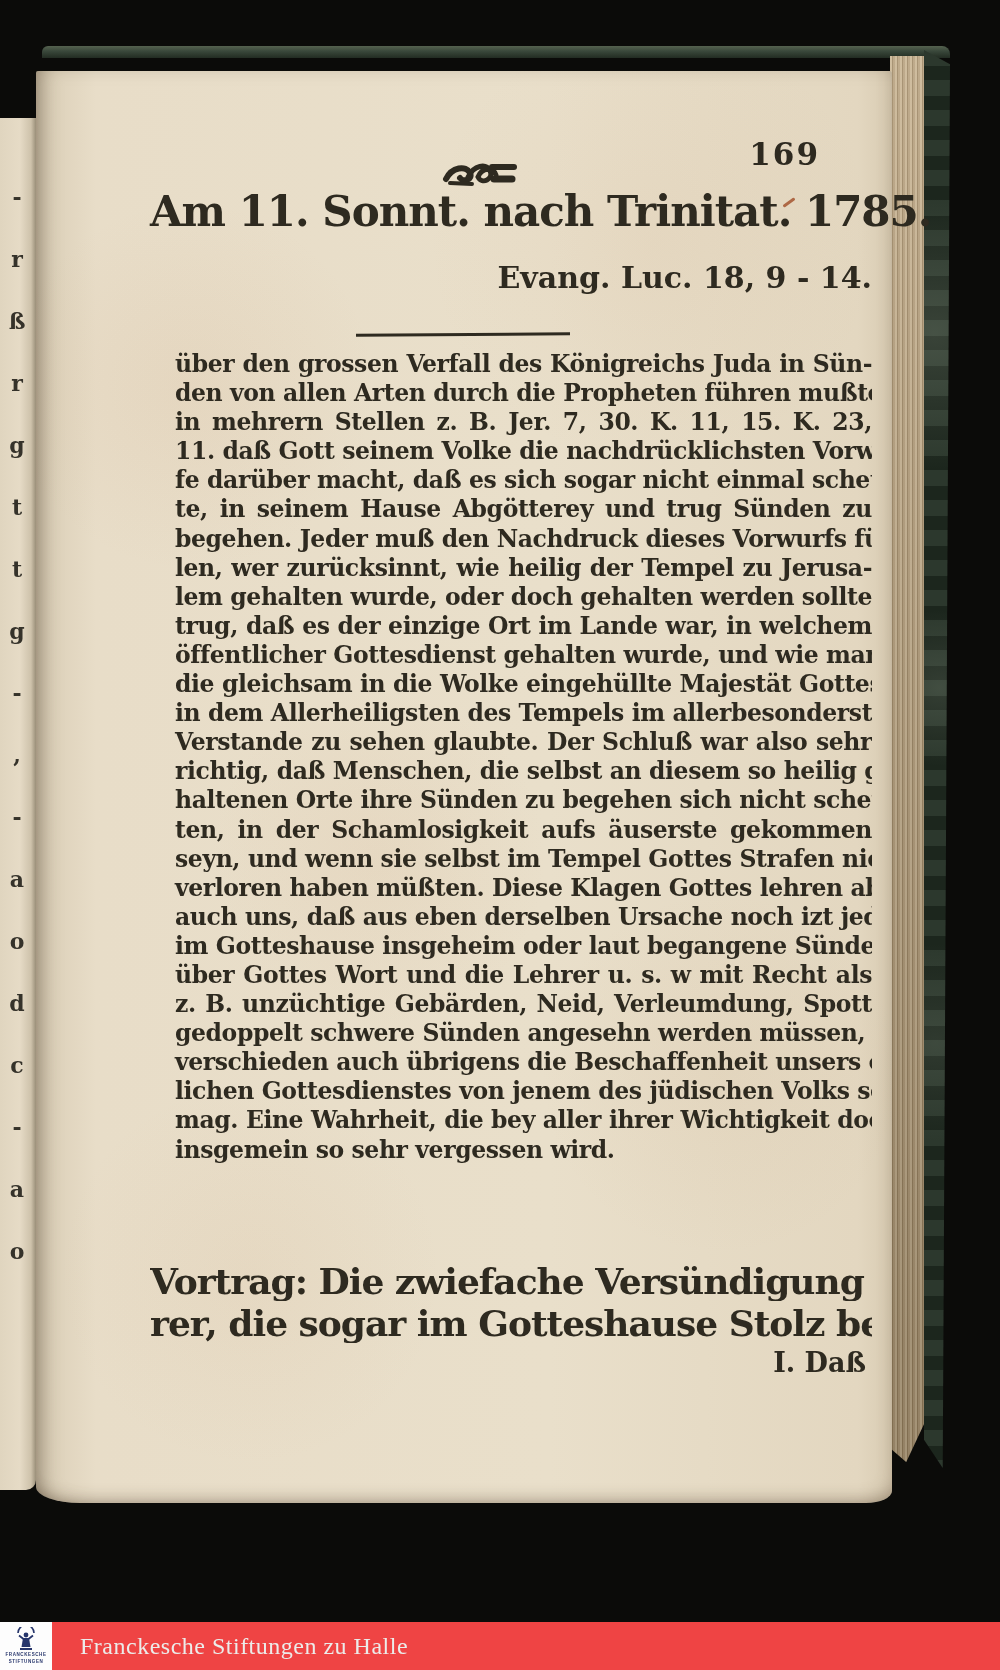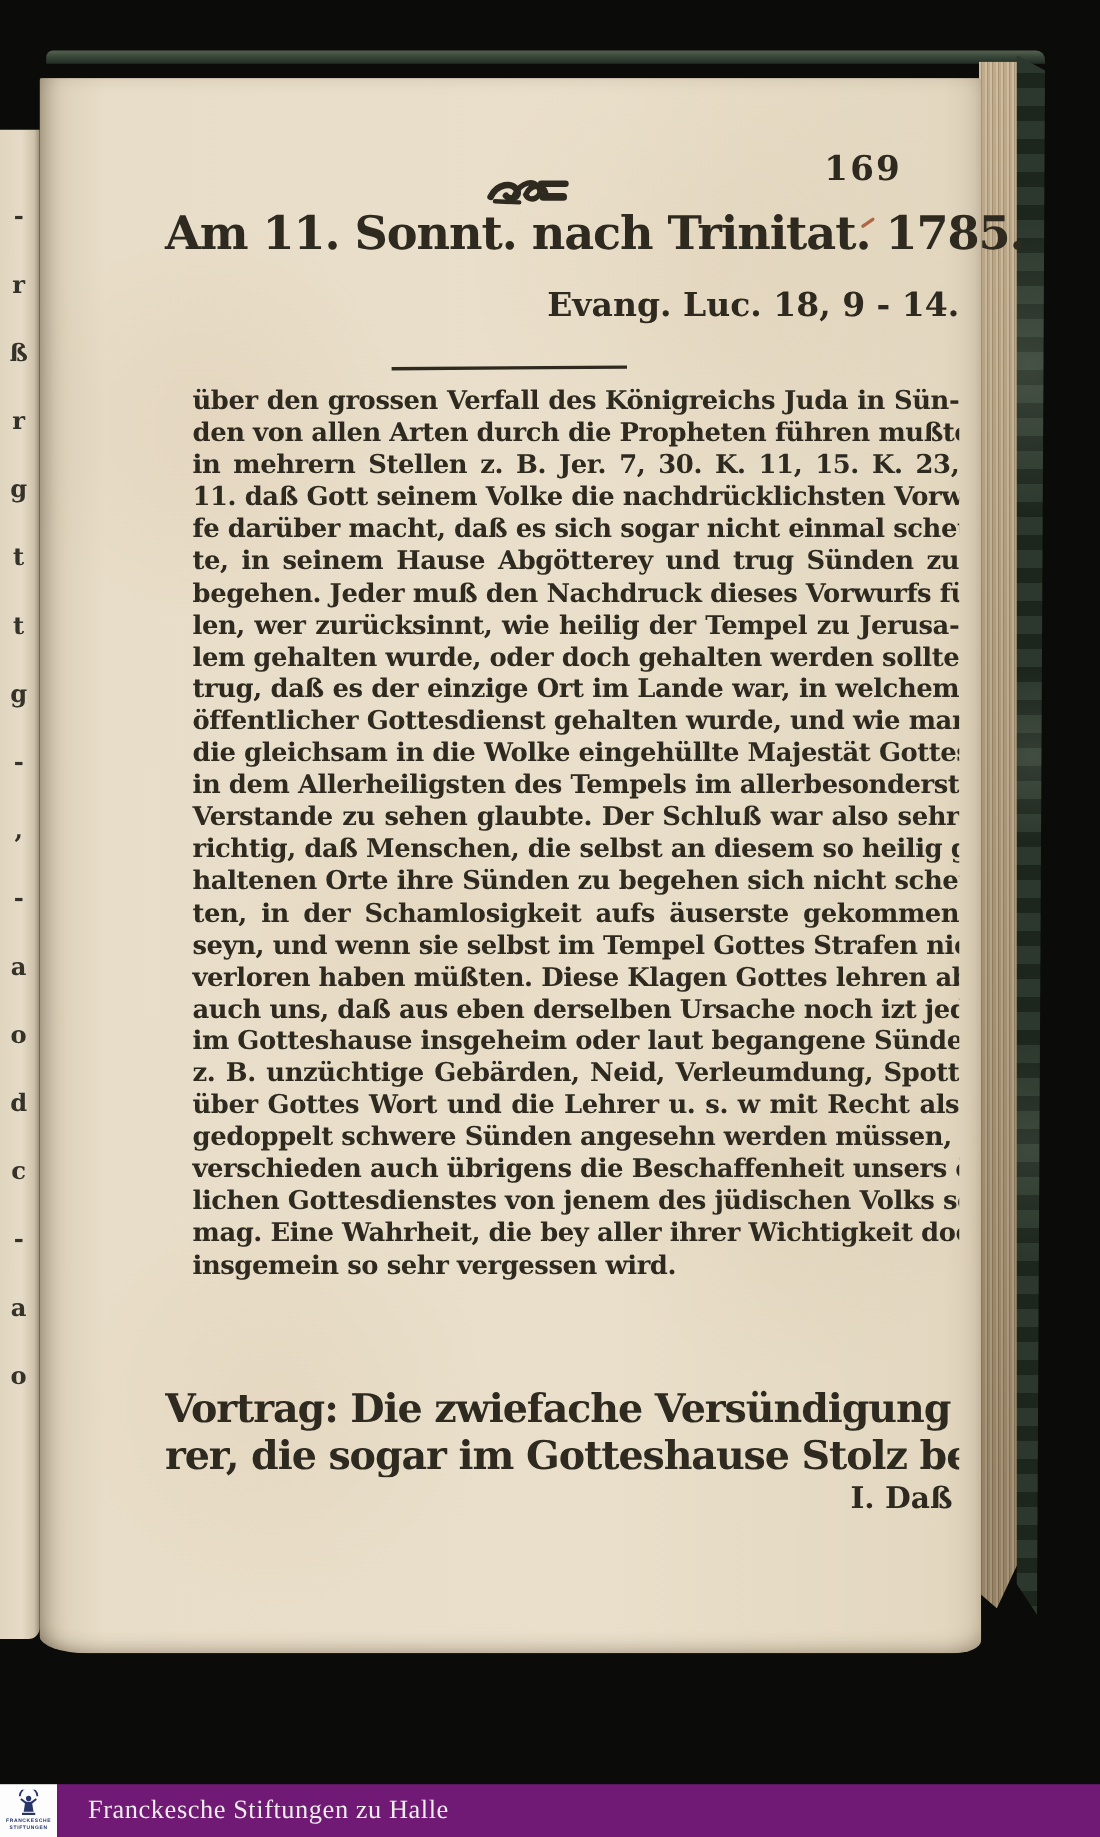--- a/index.html
+++ b/index.html
@@ -118,21 +118,21 @@
   .footer{position:absolute;left:0;top:1622px;width:1000px;height:48px;}
   .logo-box{
     position:absolute;left:0;top:0;width:52px;height:48px;background:#fdfdfd;
     display:flex;flex-direction:column;align-items:center;justify-content:center;gap:1px;
   }
   .logo-caption{
     font:700 4.5px/1.3 "Liberation Sans",sans-serif;letter-spacing:.6px;
     color:#26356b;text-align:center;
   }
   .footer-bar{
-    position:absolute;left:52px;top:0;width:948px;height:48px;background:#701a75;
+    position:absolute;left:52px;top:0;width:948px;height:48px;background:#ef4444;
     display:flex;align-items:center;
   }
   .footer-label{
     margin-left:28px;font:400 24px/1 "Liberation Serif",serif;color:#ececea;
     letter-spacing:.5px;
   }
 </style>
 </head>
 <body>
 
@@ -205,22 +205,22 @@
           <div class="bline cont">die gleichsam in die Wolke eingehüllte Majestät Gottes</div>
           <div class="bline cont">in dem Allerheiligsten des Tempels im allerbesondersten</div>
           <div class="bline cont">Verstande zu sehen glaubte.  Der Schluß war also sehr</div>
           <div class="bline cont">richtig, daß Menschen, die selbst an diesem so heilig ge-</div>
           <div class="bline cont">haltenen Orte ihre Sünden zu begehen sich nicht scheue-</div>
           <div class="bline cont">ten, in der Schamlosigkeit aufs äuserste gekommen</div>
           <div class="bline cont">seyn, und wenn sie selbst im Tempel Gottes Strafen nicht</div>
           <div class="bline cont">verloren haben müßten. Diese Klagen Gottes lehren aber</div>
           <div class="bline cont">auch uns, daß aus eben derselben Ursache noch izt jede</div>
           <div class="bline cont">im Gotteshause insgeheim oder laut begangene Sünde,</div>
+          <div class="bline cont">über Gottes Wort und die Lehrer u. s. w  mit Recht als</div>
           <div class="bline cont">z. B. unzüchtige Gebärden, Neid, Verleumdung, Spott</div>
-          <div class="bline cont">über Gottes Wort und die Lehrer u. s. w  mit Recht als</div>
           <div class="bline cont">gedoppelt schwere Sünden angesehn werden müssen, so</div>
           <div class="bline cont">verschieden auch übrigens die Beschaffenheit unsers öffent-</div>
           <div class="bline cont">lichen Gottesdienstes von jenem des jüdischen Volks seyn</div>
           <div class="bline cont">mag. Eine Wahrheit, die bey aller ihrer Wichtigkeit doch</div>
           <div class="bline cont last">insgemein so sehr vergessen wird.</div>
         </div>
 
       <div class="vortrag1">Vortrag: Die zwiefache Versündigung de-</div>
       <div class="vortrag2">rer, die sogar im Gotteshause Stolz beweisen.</div>
 

